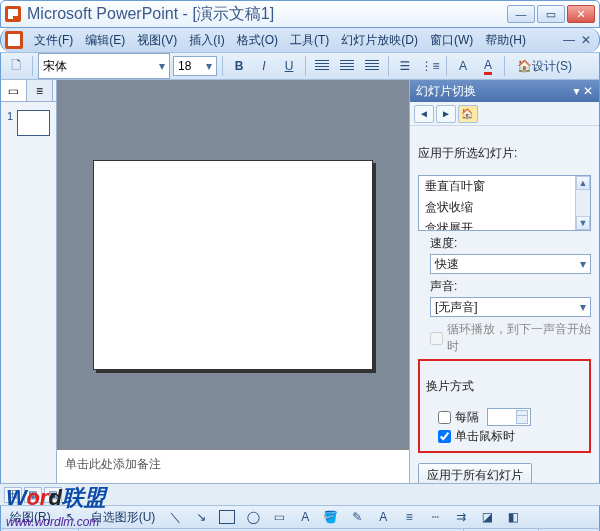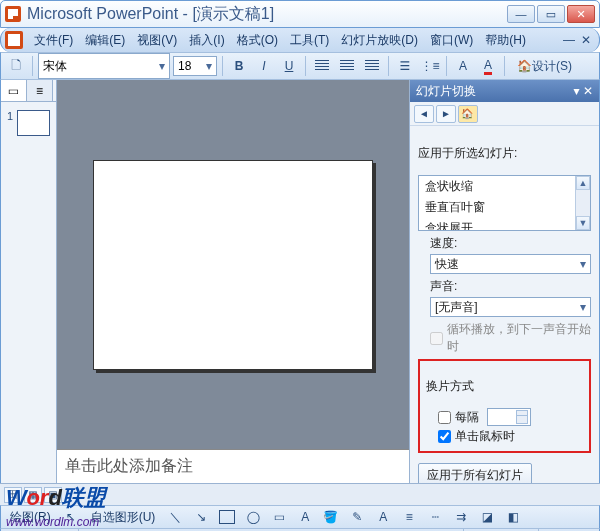--- a/index.html
+++ b/index.html
@@ -31,21 +31,21 @@
 .thumbs { width:56px; background:#eef3f9; border-right:1px solid #9ab3d2; display:flex; flex-direction:column;}
 .tabrow{height:22px;display:flex;border-bottom:1px solid #9ab3d2;}
 .tab{width:26px;display:flex;align-items:center;justify-content:center;border-right:1px solid #9ab3d2;background:#e4ecf6;}
 .tab.active{background:#fff;}
 .thumb{margin:8px 6px;display:flex;gap:4px;}
 .thumbnum{font-size:11px;color:#2a4e7c;}
 .thumbslide{width:34px;height:26px;border:1px solid #3a5a8a;background:#fff;}
 .center { flex:1; background:#7f8a99; display:flex; flex-direction:column;}
 .slidearea{flex:1;display:flex;align-items:center;justify-content:center;position:relative;}
 .slide{width:280px;height:210px;background:#fff;border:1px solid #333;box-shadow:3px 3px 0 #333;}
-.notes{height:34px;background:#fff;border-top:1px solid #888;padding:6px 8px;font-size:16px;color:#555;}
+.notes{height:34px;background:#fff;border-top:1px solid #888;padding:6px 8px;font-size:12px;color:#555;}
 .taskpane{ width:190px; background:#eef3f9; border-left:1px solid #9ab3d2; display:flex; flex-direction:column;}
 .tp-title{height:22px;background:linear-gradient(#6b91c7,#4a72ad);color:#fff;display:flex;align-items:center;padding:0 6px;font-size:12px;}
 .tp-title .dd{margin-left:auto;}
 .tp-nav{height:24px;display:flex;align-items:center;gap:2px;padding:0 4px;border-bottom:1px solid #cad8ea;}
 .navbtn{width:20px;height:18px;border:1px solid #a5bfde;background:#f3f8fd;border-radius:2px;display:flex;align-items:center;justify-content:center;font-size:10px;color:#2a4e7c;}
 .tp-body{padding:6px 8px;flex:1;overflow:auto;font-size:12px;color:#222;}
 .tp-label{margin:13px 0;}
 .effectlist{border:1px solid #8ba9cc;background:#fff;height:56px;overflow:hidden;position:relative;}
 .effectlist .item{padding:2px 6px;}
 .effectlist .scroll{position:absolute;right:0;top:0;bottom:0;width:15px;background:#e8eef7;border-left:1px solid #b9cce3;display:flex;flex-direction:column;}
@@ -166,22 +166,22 @@
       <span class="dd">▾ ✕</span>
     </div>
     <div class="tp-nav">
       <div class="navbtn">◄</div>
       <div class="navbtn">►</div>
       <div class="navbtn" style="background:#fde8a6;">🏠</div>
     </div>
     <div class="tp-body">
       <div class="tp-label">应用于所选幻灯片:</div>
       <div class="effectlist">
+        <div class="item">垂直百叶窗</div>
         <div class="item">盒状收缩</div>
-        <div class="item">垂直百叶窗</div>
         <div class="item">盒状展开</div>
         <div class="scroll">
           <div class="sbbtn">▲</div>
           <div style="flex:1"></div>
           <div class="sbbtn">▼</div>
         </div>
       </div>
       <div class="speedrow">速度:</div>
       <div class="dropdown">
           <span>快速</span>

